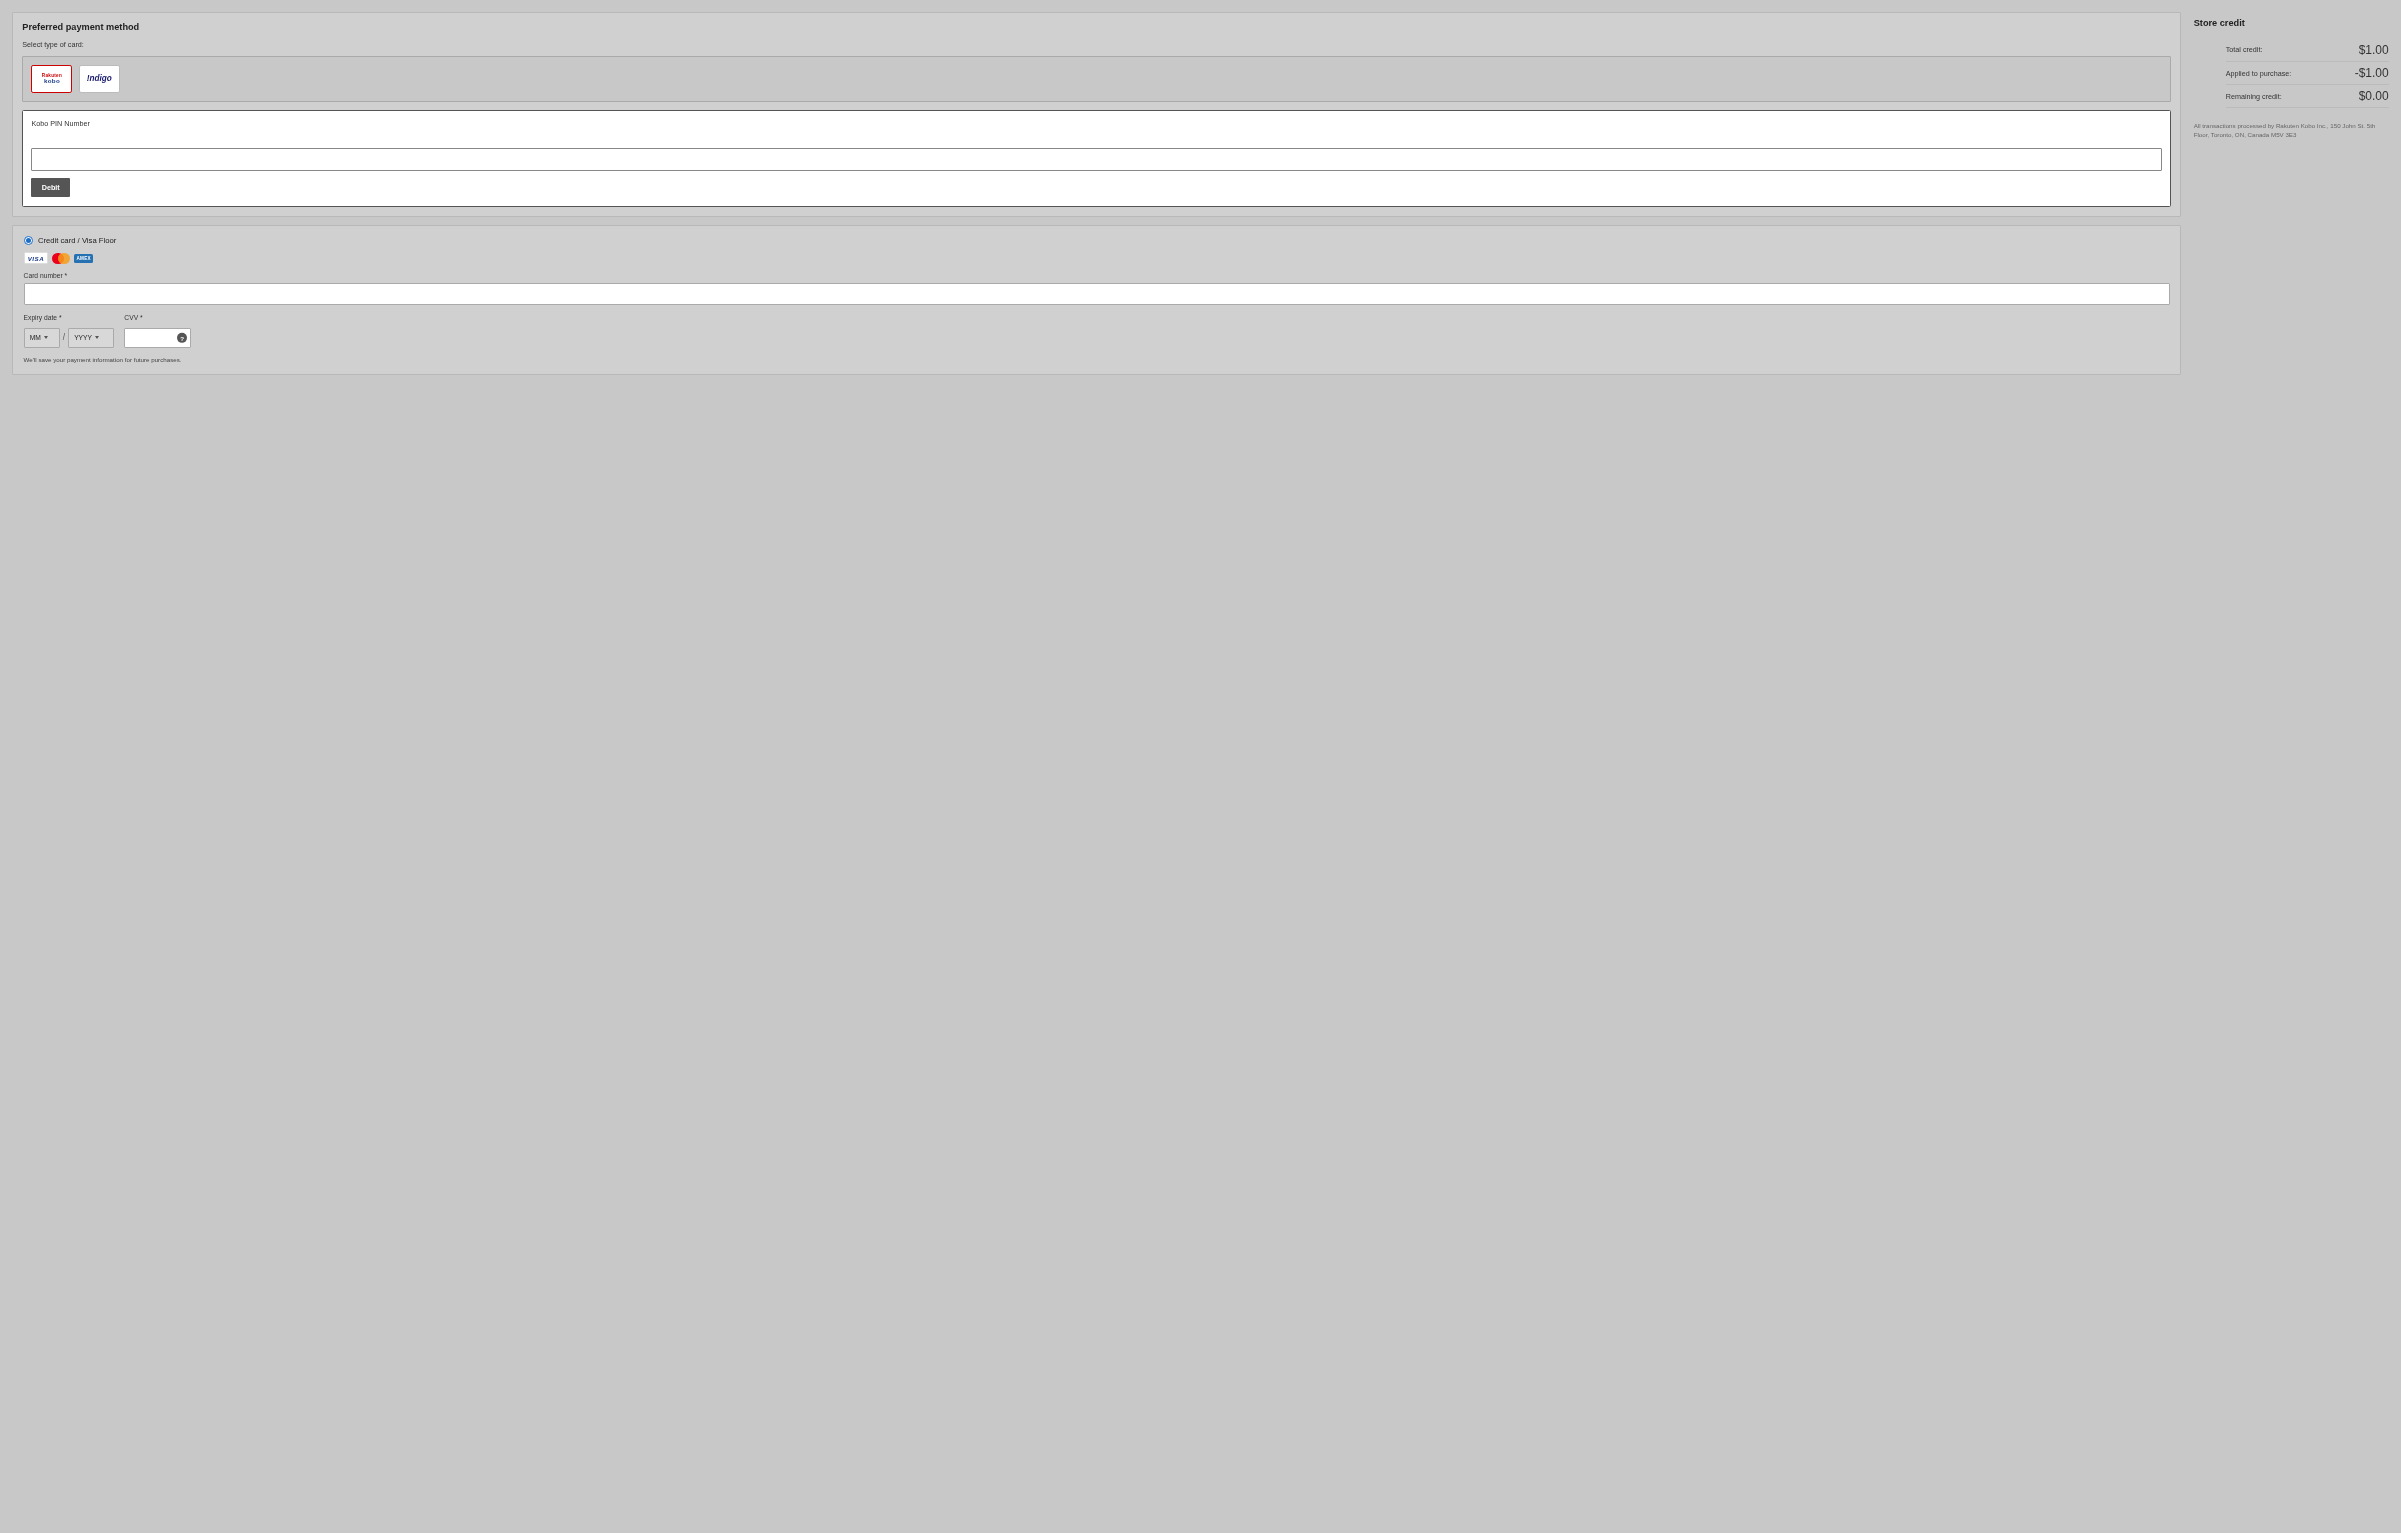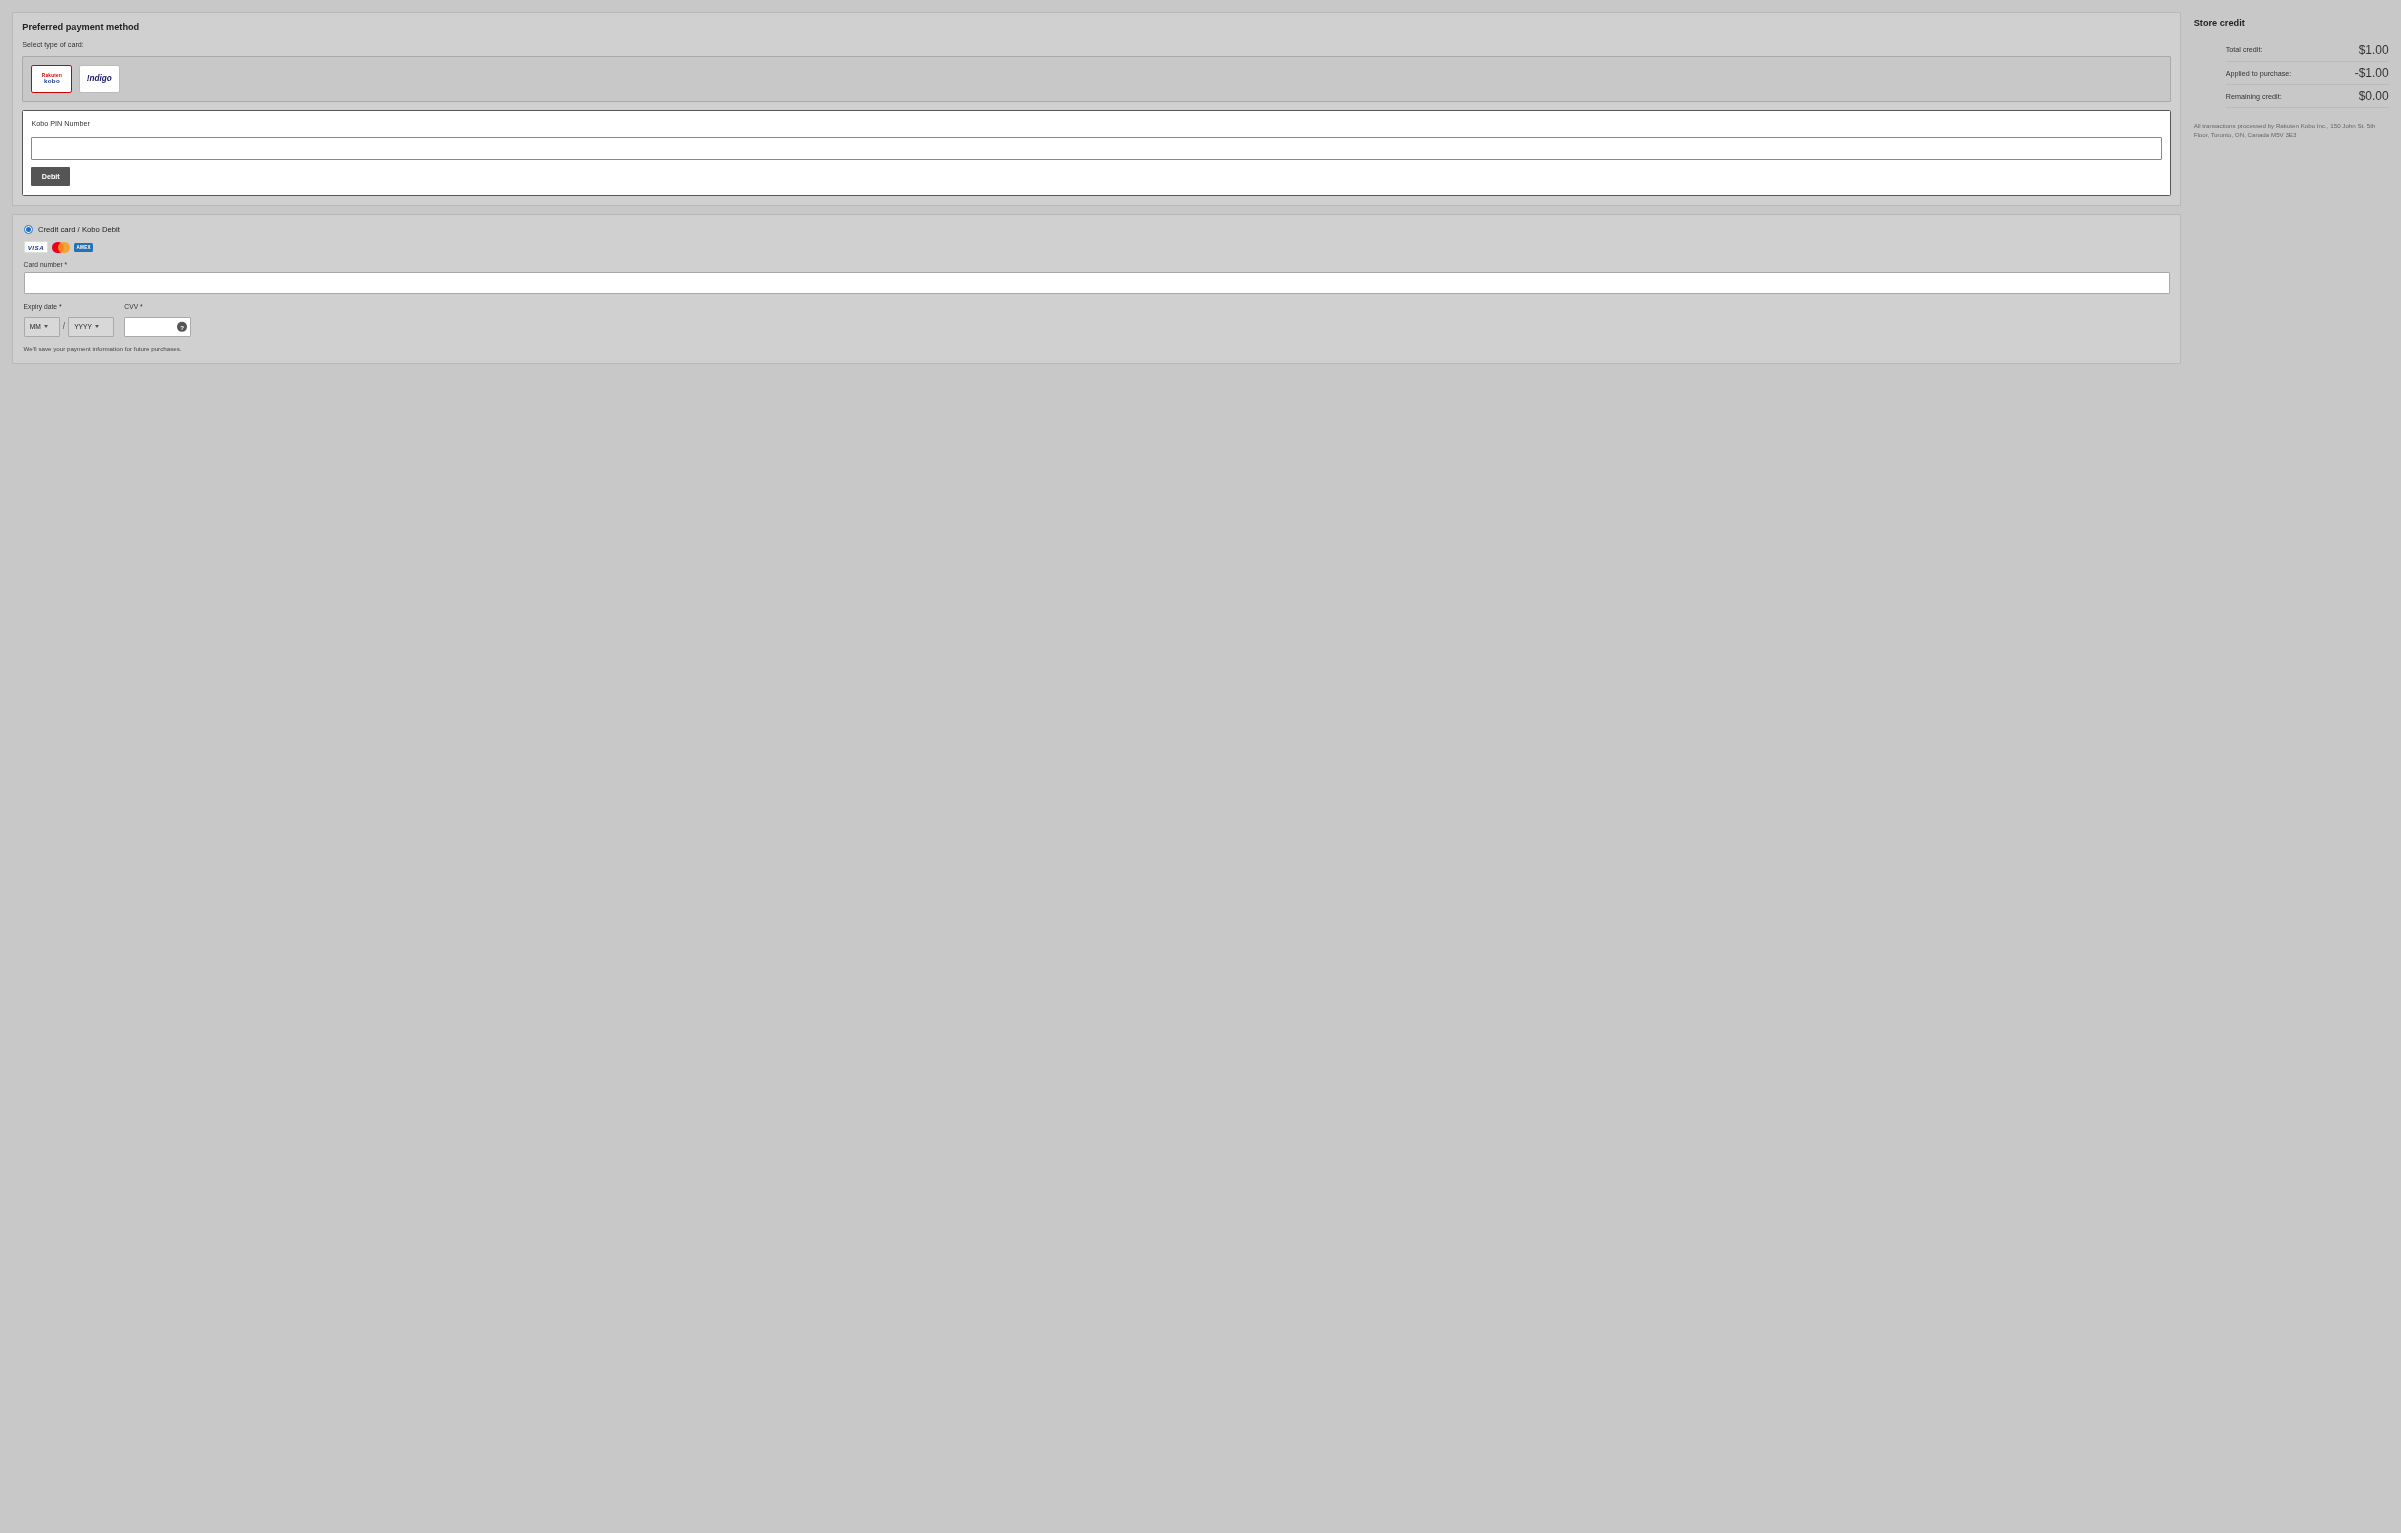--- a/index.html
+++ b/index.html
@@ -118,21 +118,21 @@
     .pin-form-section {
       background: white;
       border: 1px solid #555;
       border-radius: 1.5px;
       padding: 8.2px;
     }
 
     .pin-label {
       font-size: 7.2px;
       color: #333;
-      margin-bottom: 9px;
+      margin-bottom: 20px;
     }
 
     .pin-input {
       width: 100%;
       height: 22.6px;
       border: 0.5px solid #888;
       border-radius: 1px;
       padding: 0 5.1px;
       font-size: 7.2px;
       outline: none;
@@ -452,21 +452,21 @@
         <button class="apply-button">Debit</button>
       </div>
     </div>
 
 
     <div class="payment-section">
       <div class="radio-row">
         <div class="radio-button">
           <div class="radio-inner"></div>
         </div>
-        <span class="radio-label">Credit card / Kobo Debit</span>
+        <span class="radio-label">Credit card / Visa Floor</span>
       </div>
 
       
       <div class="payment-logos">
         <span class="visa-logo">VISA</span>
         <span class="mc-logo">
           <span class="mc-circle-left"></span>
           <span class="mc-circle-right"></span>
         </span>
         <span class="amex-logo">AMEX</span>

